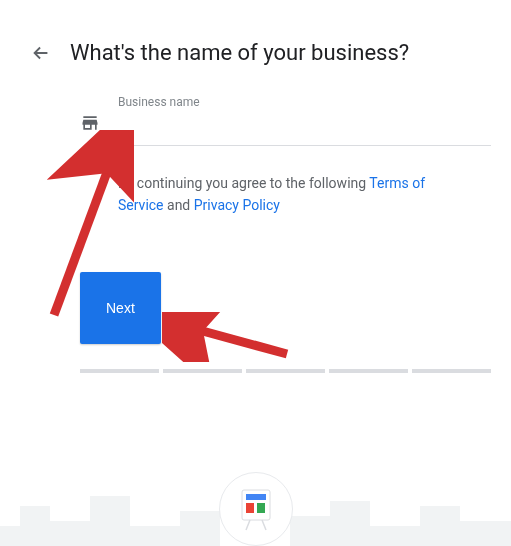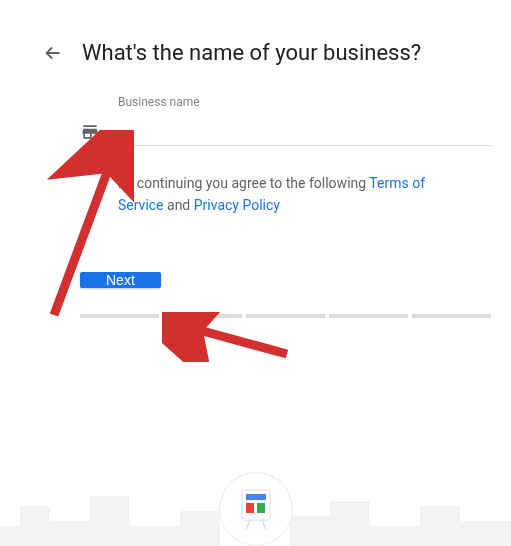--- a/index.html
+++ b/index.html
@@ -7,41 +7,41 @@
       font-family: 'Google Sans', Roboto, Arial, sans-serif;
       background: #fff;
       width: 511px;
       height: 546px;
       position: relative;
       overflow: hidden;
     }
     .header {
       display: flex;
       align-items: center;
-      padding: 40px 20px 0 42px;
+      padding: 40px 20px 0 30px;
       gap: 18px;
       text-align: center;
     }
     .back-arrow {
       color: #5f6368;
       cursor: pointer;
       display: flex;
       align-items: center;
     }
     .title {
       font-size: 22px;
       color: #202124;
       font-weight: 400;
     }
     .form-area {
       padding: 30px 20px 0 80px;
     }
     .input-row {
       display: flex;
-      align-items: flex-end;
+      align-items: center;
       gap: 18px;
       position: relative;
     }
     .store-icon {
       color: #5f6368;
       margin-top: 8px;
     }
     .input-wrap {
       flex: 1;
       position: relative;
@@ -74,21 +74,21 @@
       cursor: pointer;
     }
     .next-btn {
       margin-top: 55px;
       margin-left: 0;
       background: #1a73e8;
       color: #fff;
       border: none;
       font-size: 14px;
       font-weight: 500;
-      padding: 0 26px;
+      padding: 28px 26px;
       border-radius: 2px;
       cursor: pointer;
       box-shadow: 0 1px 2px rgba(0,0,0,0.2);
     }
     .progress {
       display: flex;
       gap: 4px;
       margin-top: 25px;
       padding: 0 0 0 0;
     }

